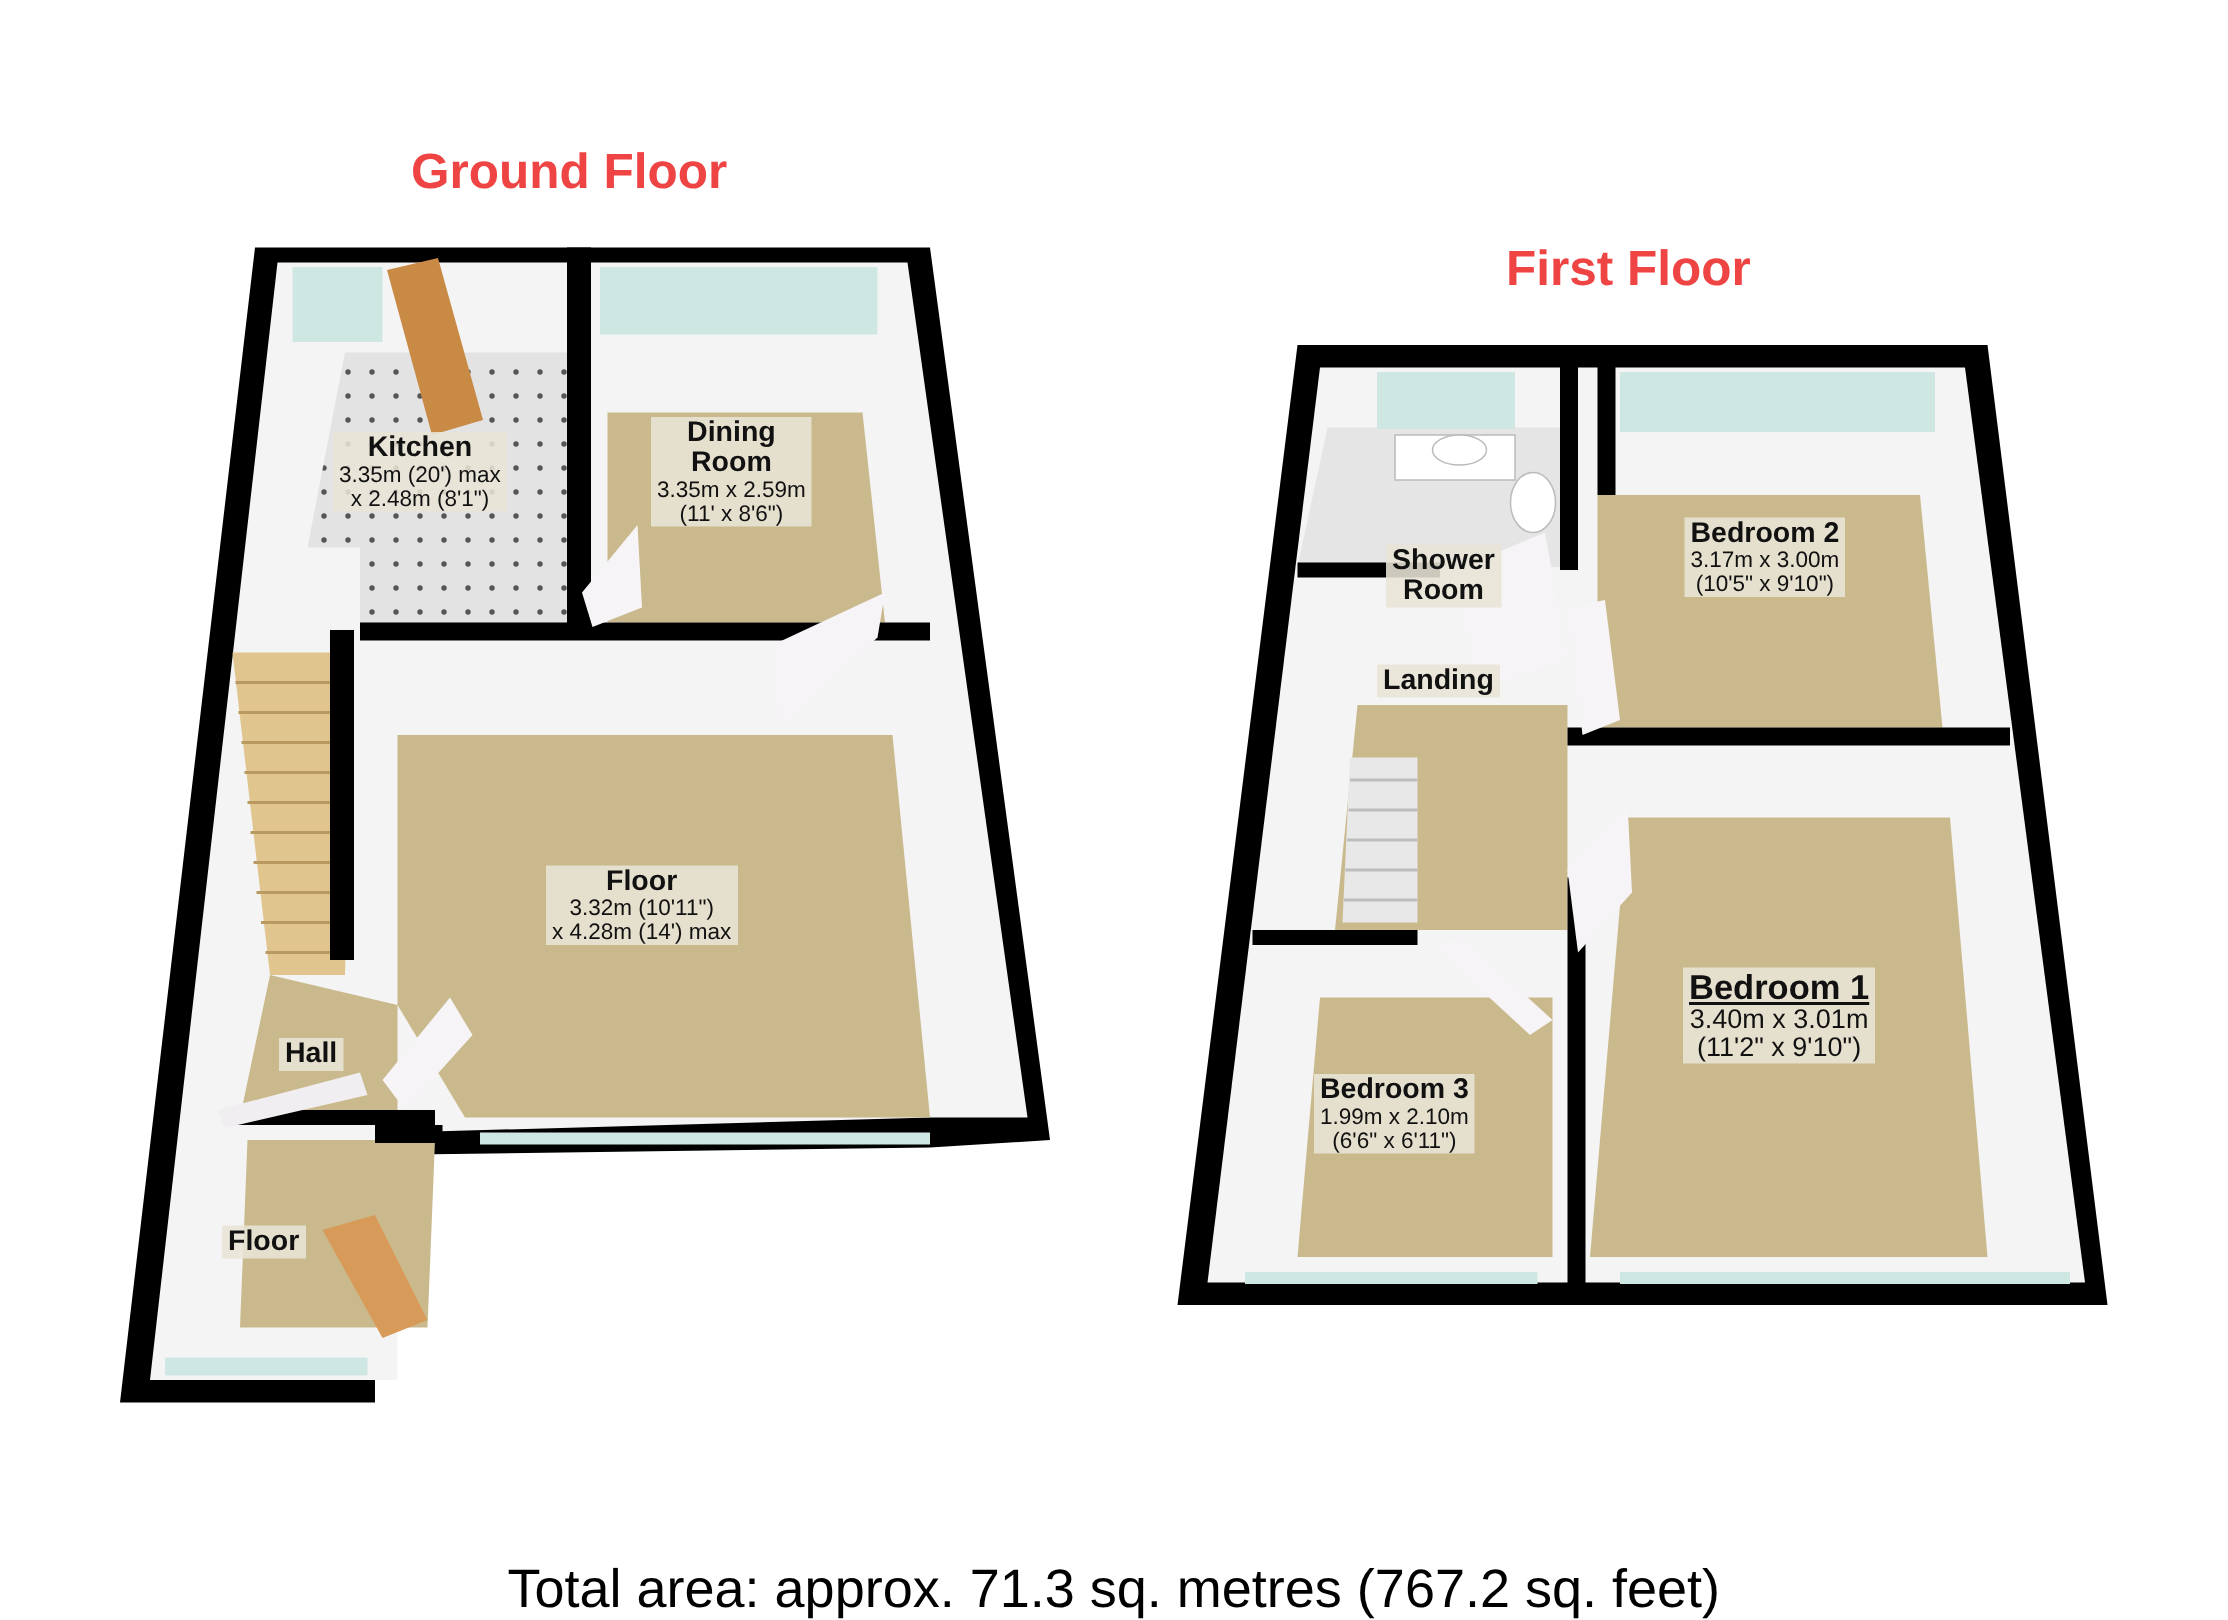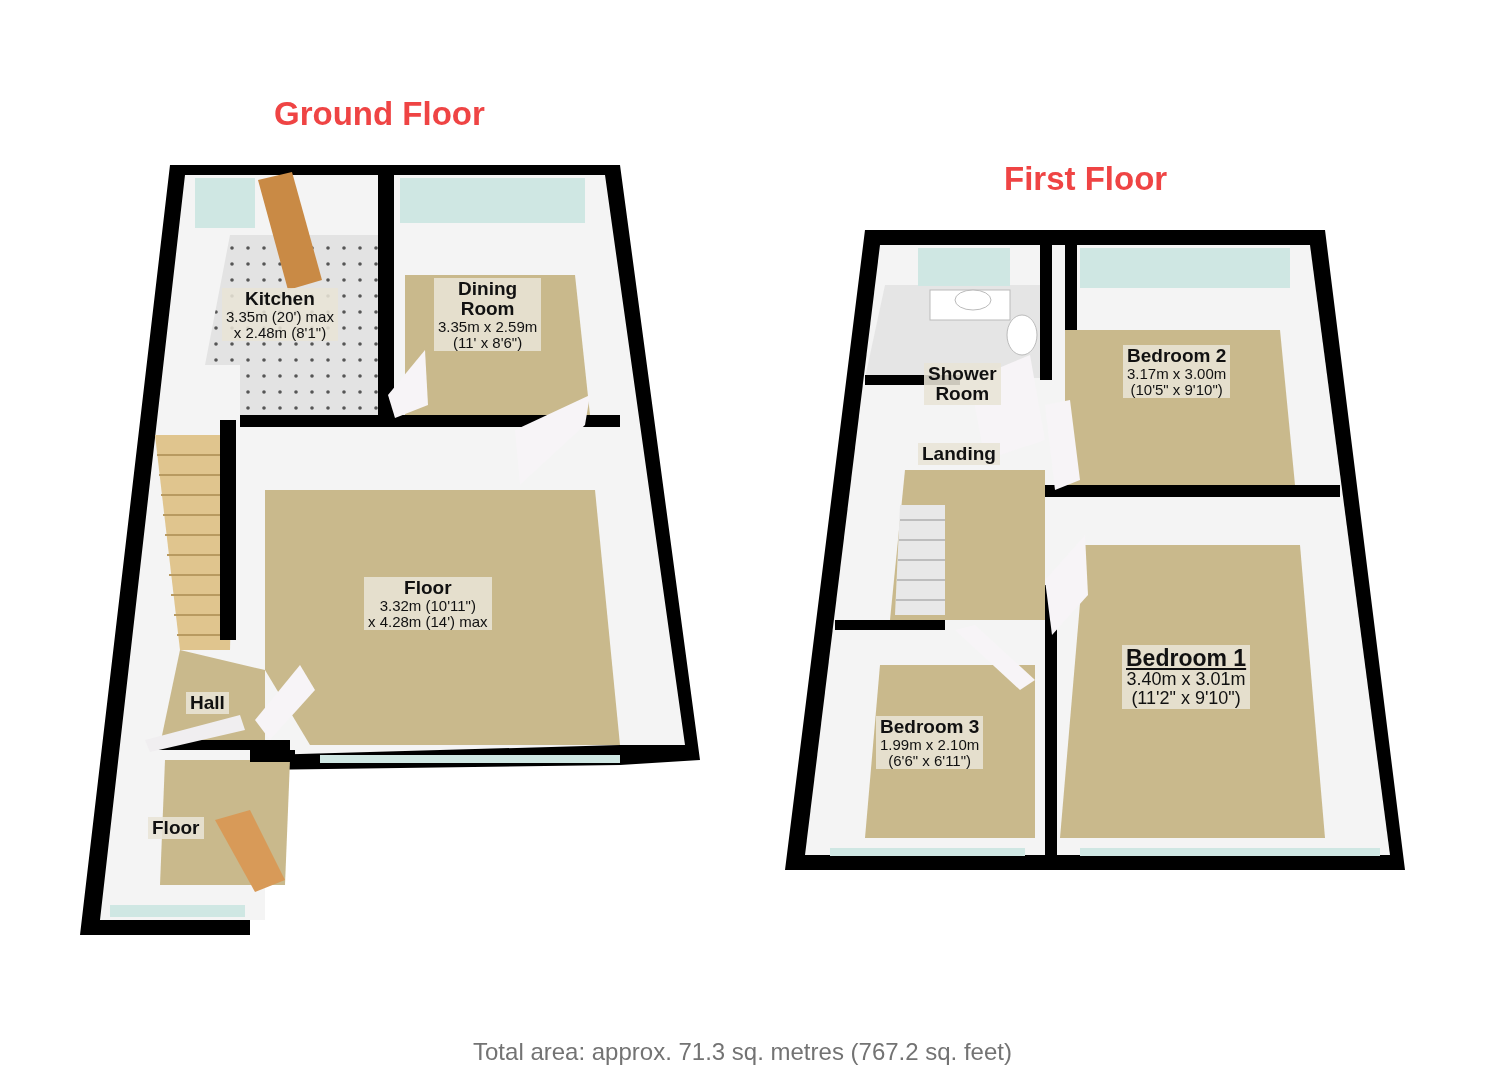--- a/index.html
+++ b/index.html
@@ -1,18 +1,18 @@
 <!DOCTYPE html>
 <html><head>
   <meta charset="utf-8">
   <style>
     html, body { margin: 0; padding: 0; background: #ffffff; }
     body { width: 1485px; height: 1080px; position: relative; overflow: hidden; font-family: "Liberation Sans", sans-serif; }
     .floor-title { position: absolute; font-weight: bold; font-size: 33px; color: #ef4444; white-space: nowrap; }
-    .total { position: absolute; left: 0; width: 1485px; top: 1038px; text-align: center; font-size: 24px; color: #737373; }
+    .total { position: absolute; left: 0; width: 1485px; top: 1038px; text-align: center; font-size: 36px; color: #000000; }
     svg.plan { position: absolute; left: 0; top: 0; }
     .label { position: absolute; background: rgba(232,228,214,0.88); text-align: center; color: #111; line-height: 1.05; padding: 1px 4px; white-space: nowrap; }
     .label .name { font-weight: bold; font-size: 19px; display: block; }
     .label .dim { font-size: 15px; display: block; }
     .label.big .name { font-size: 23px; text-decoration: underline; }
     .label.big .dim { font-size: 18px; }
   </style>
 </head>
 <body>
 

